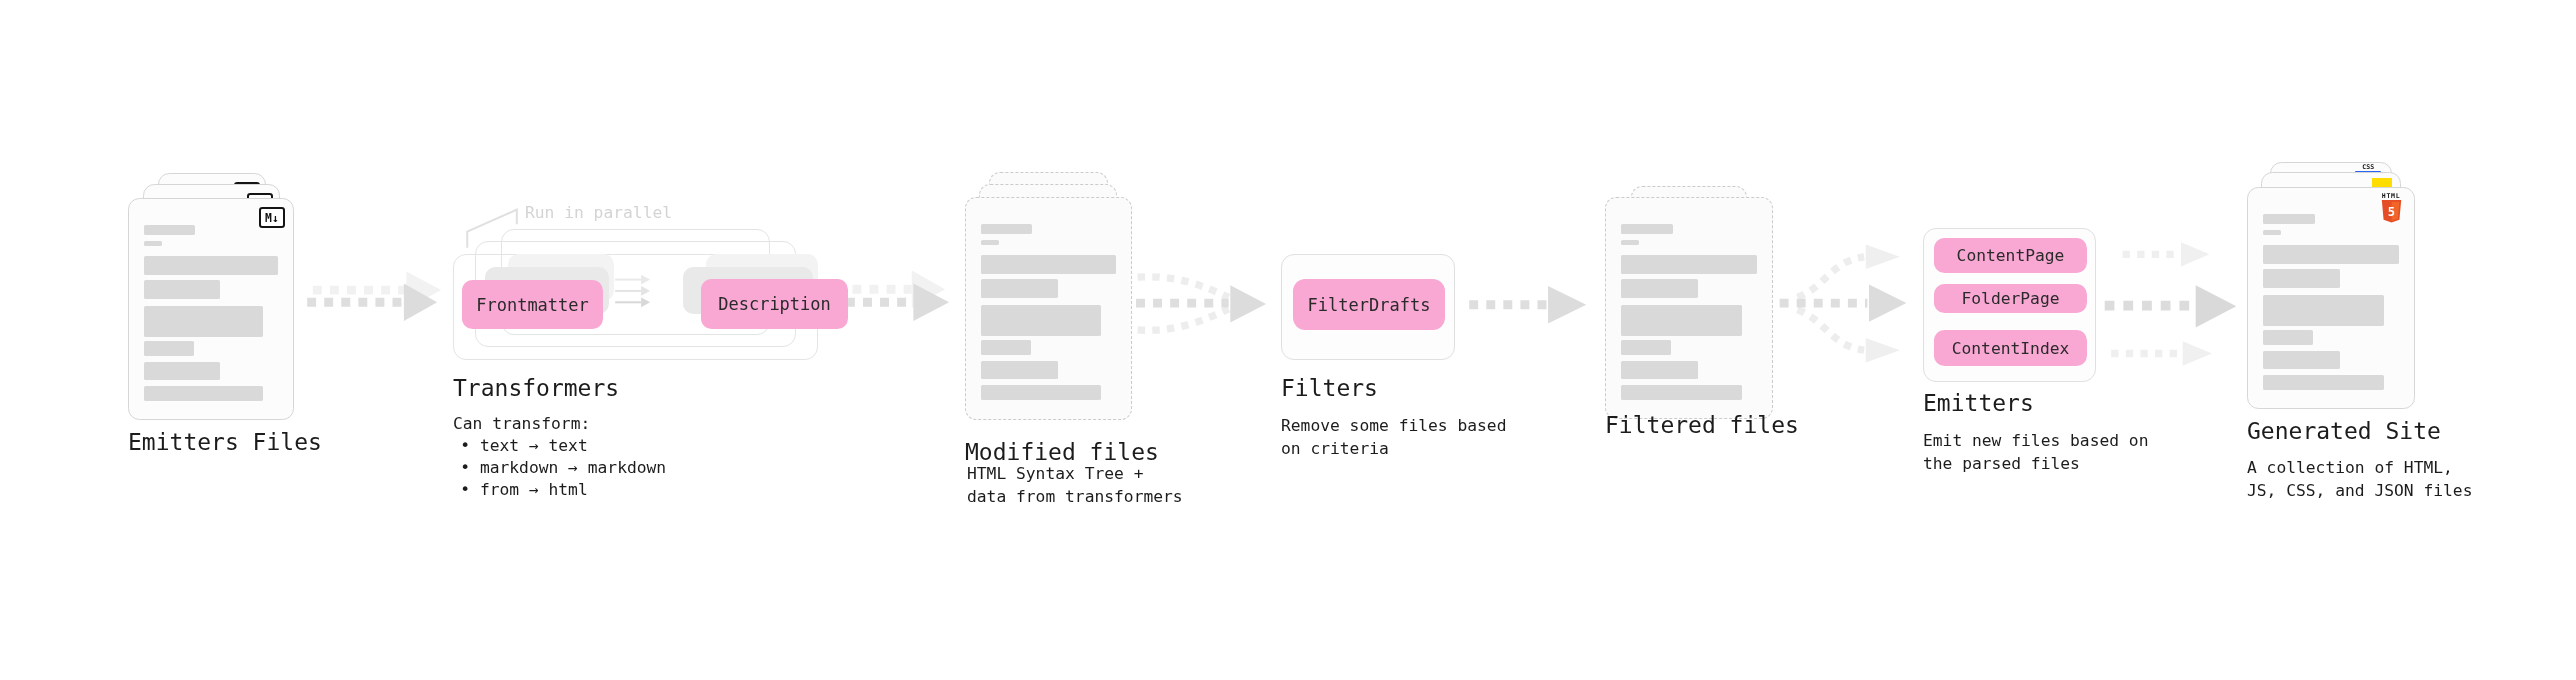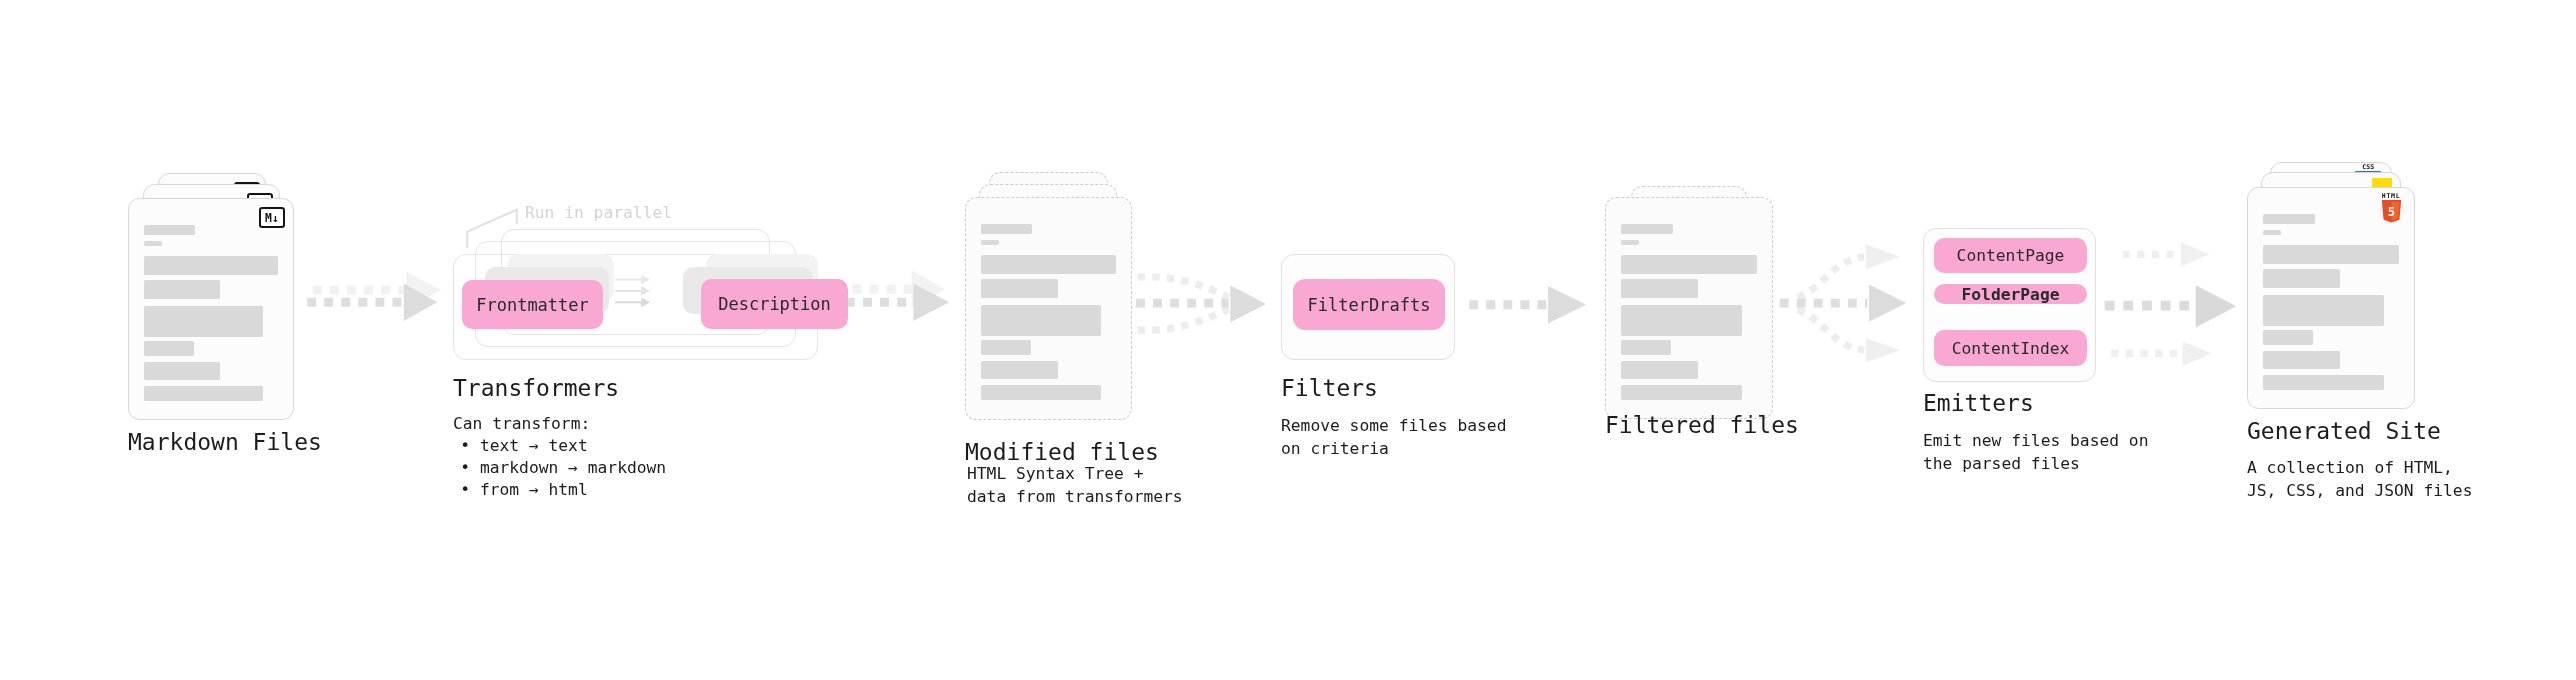--- a/index.html
+++ b/index.html
@@ -119,21 +119,21 @@
           <div class="bar b1"></div>
           <div class="bar b2"></div>
           <div class="bar b3"></div>
           <div class="bar b4"></div>
           <div class="bar b5"></div>
           <div class="bar b6"></div>
           <div class="bar b7"></div>
           <div class="bar b8"></div>
         </div>
     </div>
-    <div class="stage-label" style="left:128px;top:429px;">Markdown Files</div>
+    <div class="stage-label" style="left:128px;top:429px;">Emitters Files</div>
   </div>
 
   <div>
     <div class="outline-box" style="left:501px;top:229px;width:269px;height:106px;"></div>
     <div class="outline-box" style="left:475px;top:241px;width:321px;height:106px;"></div>
     <div class="outline-box" style="left:453px;top:254px;width:365px;height:106px;"></div>
 
     <div class="chip-ghost2" style="left:508px;top:254px;width:106px;height:47px;"></div>
     <div class="chip-ghost1" style="left:485px;top:267px;width:124px;height:47px;"></div>
     <div class="chip" style="left:462px;top:280px;width:141px;height:49px;">Frontmatter</div>
@@ -193,21 +193,21 @@
           <div class="bar b7"></div>
           <div class="bar b8"></div>
         </div>
     </div>
     <div class="stage-label" style="left:1605px;top:412px;">Filtered files</div>
   </div>
 
   <div>
     <div class="panel-box" style="left:1923px;top:228px;width:173px;height:154px;"></div>
     <div class="chip" style="left:1934px;top:238px;width:153px;height:35px;font-size:16.3px;">ContentPage</div>
-    <div class="chip" style="left:1934px;top:284px;width:153px;height:20px;font-size:16.3px;font-weight:bold;">FolderPage</div>
+    <div class="chip" style="left:1934px;top:284px;width:153px;height:29px;font-size:16.3px;">FolderPage</div>
     <div class="chip" style="left:1934px;top:330px;width:153px;height:36px;font-size:16.3px;">ContentIndex</div>
     <div class="stage-label" style="left:1923px;top:390px;">Emitters</div>
     <div class="sub" style="left:1923px;top:429px;">Emit new files based on
 the parsed files</div>
   </div>
 
   <div>
     <div class="card-solid" style="left:2270px;top:162px;width:122px;height:222px;">
       <div class="css-badge">
         <span class="css-txt">CSS</span>

